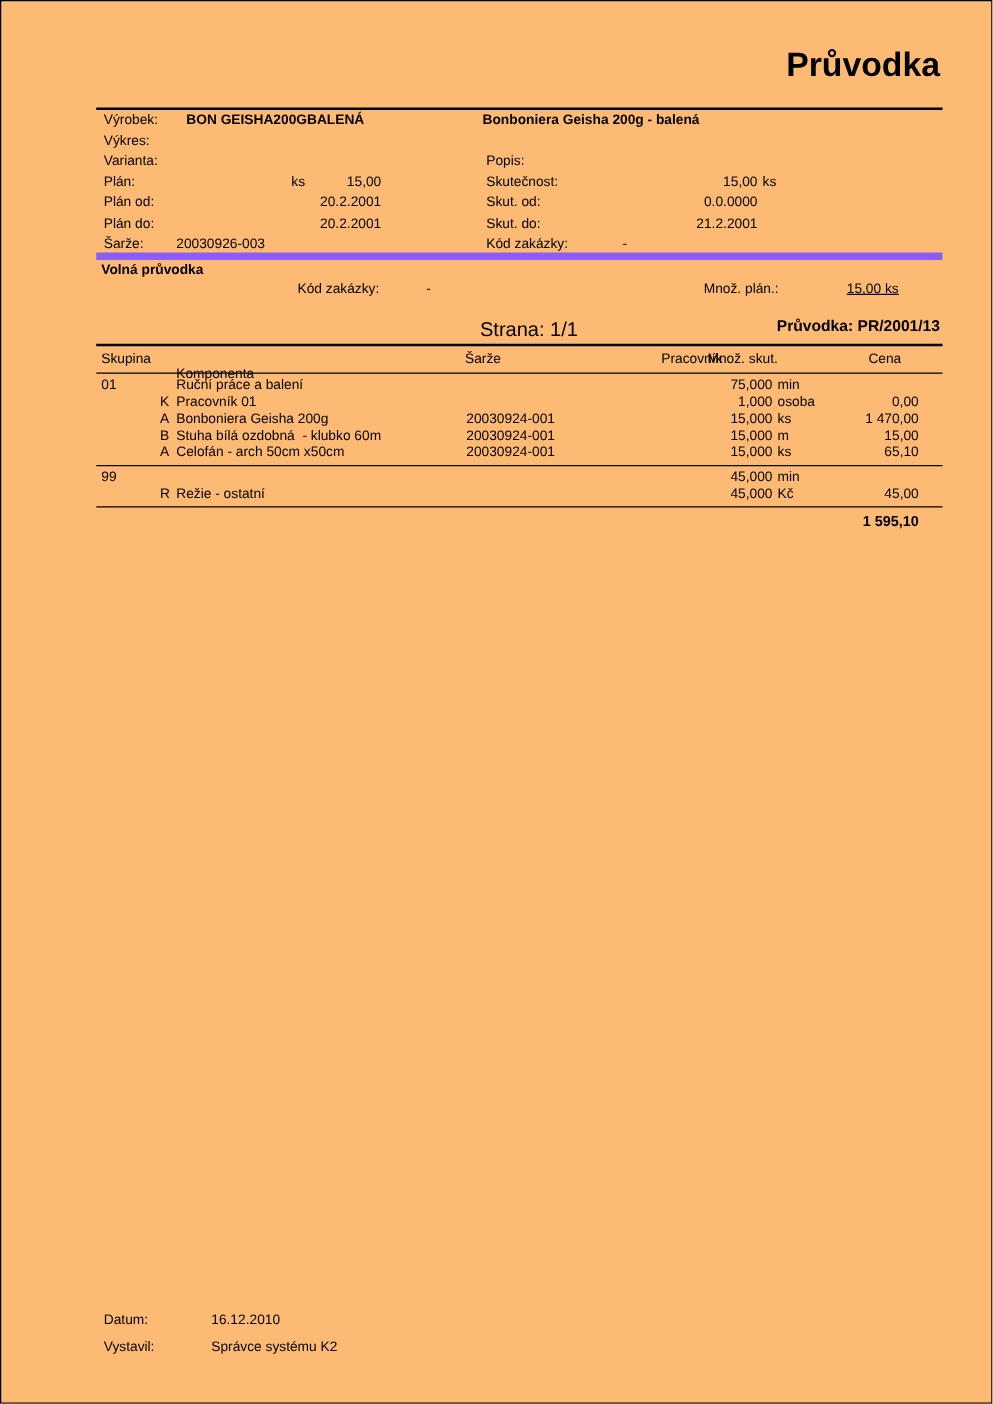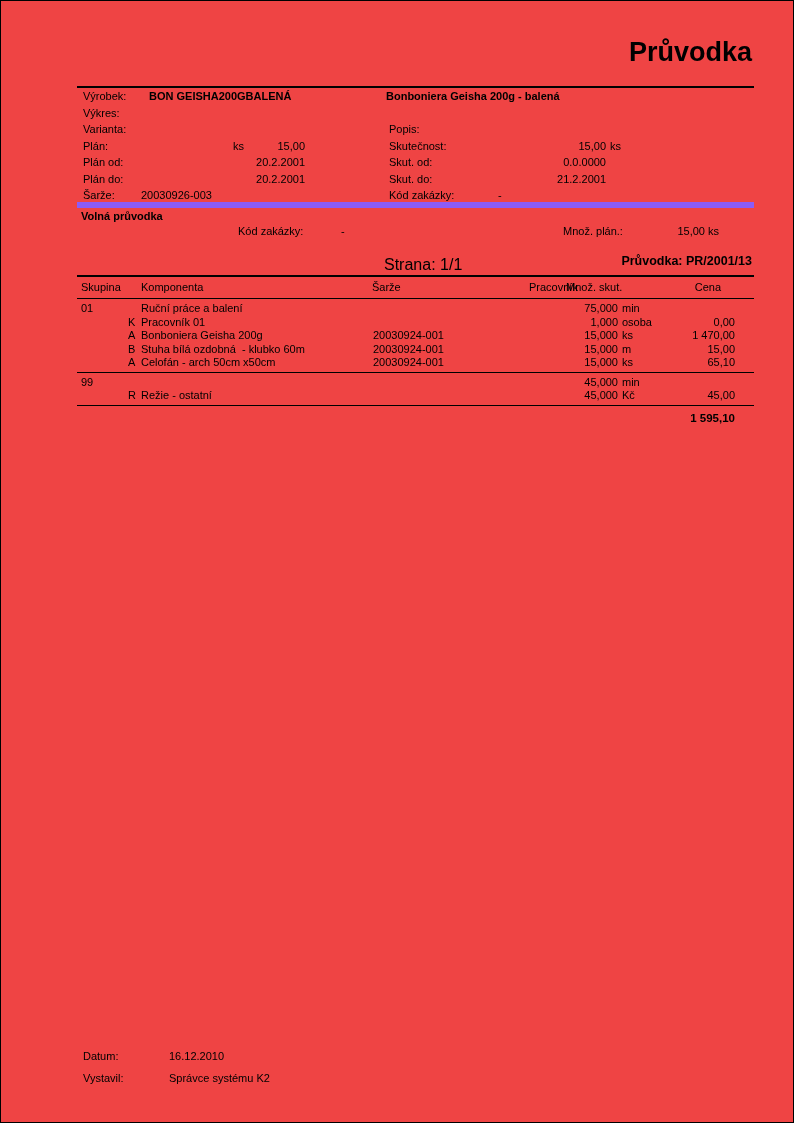--- a/index.html
+++ b/index.html
@@ -1,18 +1,18 @@
 <!DOCTYPE html>
 <html><head>
 <meta charset="utf-8">
 <style>
   html,body { margin:0; padding:0; background:#fff; }
   .page {
     position:relative; width:794px; height:1123px; box-sizing:border-box;
-    background:#ef4444; border:1px solid #000; overflow:hidden;
+    background:#fdba74; border:1px solid #000; overflow:hidden;
     font-family:"Liberation Sans","DejaVu Sans",sans-serif; color:#000;
     font-size:11px;
   }
   
   .title { position:absolute; top:36px; right:41px; font-size:27px; font-weight:bold; }
   
   .hdr { position:absolute; left:76px; top:85px; width:677px; border-top:2px solid #000; }
   .hrow { position:relative; height:16.5px; line-height:16.5px; white-space:pre; }
   .hrow > span { position:absolute; top:0; }
   .p-lab  { left:6px; }
@@ -26,31 +26,31 @@
   .q-unit { left:533px; }
   .q-dash { left:421px; }
   
   .volna { position:absolute; left:76px; top:201px; width:677px; border-top:6px solid #8b5cf6; }
   .vrow1 { position:relative; height:15px; line-height:15px; }
   .vrow2 { position:relative; height:17px; line-height:17px; white-space:pre; }
   .v-title { position:absolute; left:4px; top:1px; font-weight:bold; }
   .v-kodlab { position:absolute; left:161px; top:0; }
   .v-dash   { position:absolute; left:264px; top:0; }
   .v-mnlab  { position:absolute; left:486px; top:0; }
-  .v-mnval  { position:absolute; right:35px; top:0; }
+  .v-mnval  { position:absolute; right:35px; top:0;text-decoration:underline; }
   
   .meta { position:absolute; left:76px; top:250px; width:677px; height:24px; }
   .m-strana { position:absolute; left:307px; top:5px; font-size:16px; }
   .m-pruv   { position:absolute; right:2px;  top:3px; font-size:12.5px; font-weight:bold; }
   
   .tbl { position:absolute; left:76px; top:274px; width:677px; border-top:2px solid #000; }
   .thead { position:relative; height:21px; line-height:21px; border-bottom:1px solid #000; }
   .thead > span { position:absolute; top:0; white-space:pre; }
   .h-skup { left:4px; }
-  .h-kom  { left:64px; }
+  .h-kom  { left:64px;margin-top:12px; }
   .h-sar  { left:295px; }
   .h-prac { left:410px;margin-left:42px; }
   .h-mnoz { left:489px; }
   .h-cena { right:33px; }
   .tg { position:relative; border-bottom:1px solid #000; padding:3px 0 2px; }
   .trow { position:relative; height:13.5px; line-height:13.5px; }
   .trow > span { position:absolute; top:0; white-space:pre; }
   .c-skup { left:4px; }
   .c-typ  { left:51px; }
   .c-kom  { left:64px; }

